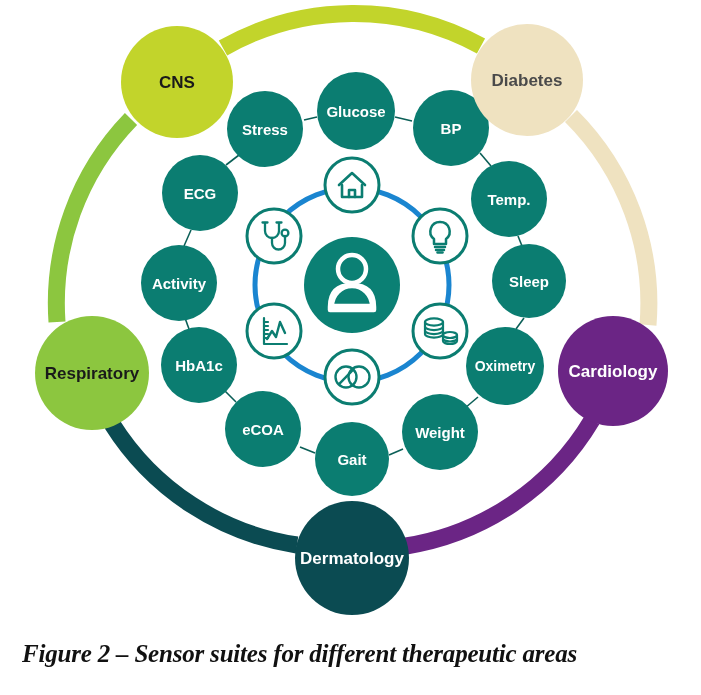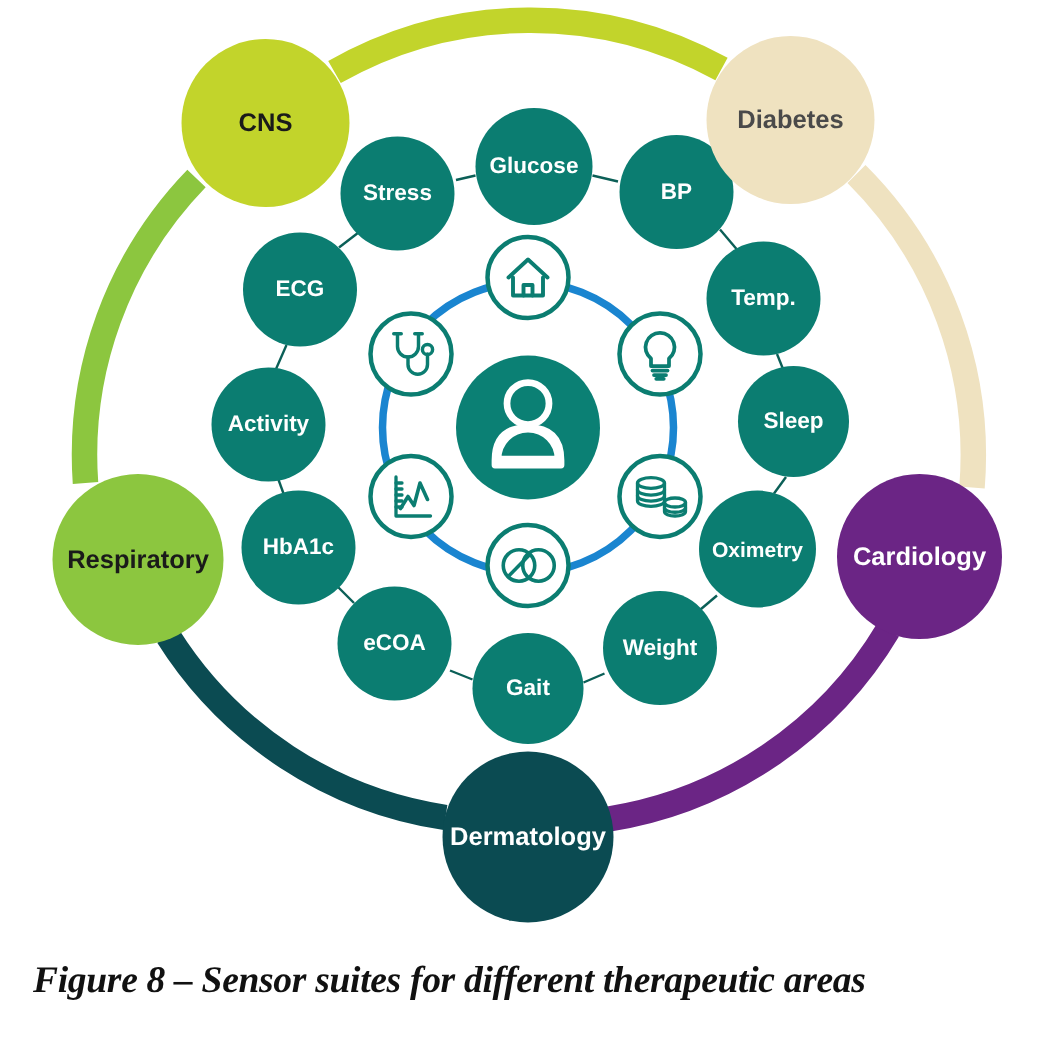--- a/index.html
+++ b/index.html
@@ -237,15 +237,15 @@
         <text class="therapy-label" x="92" y="373" fill="#1a1a1a">Respiratory</text>
       </g>
 
       <g>
         <circle cx="352" cy="558" r="57" fill="#0b4b52"></circle>
         <text class="therapy-label" x="352" y="558" fill="#ffffff">Dermatology</text>
       </g>
     </g>
   </svg>
 
-  <div class="caption">Figure 8 – Sensor suites for different therapeutic areas</div>
+  <div class="caption">Figure 2 – Sensor suites for different therapeutic areas</div>
 
 </div>
 
 </body></html>

